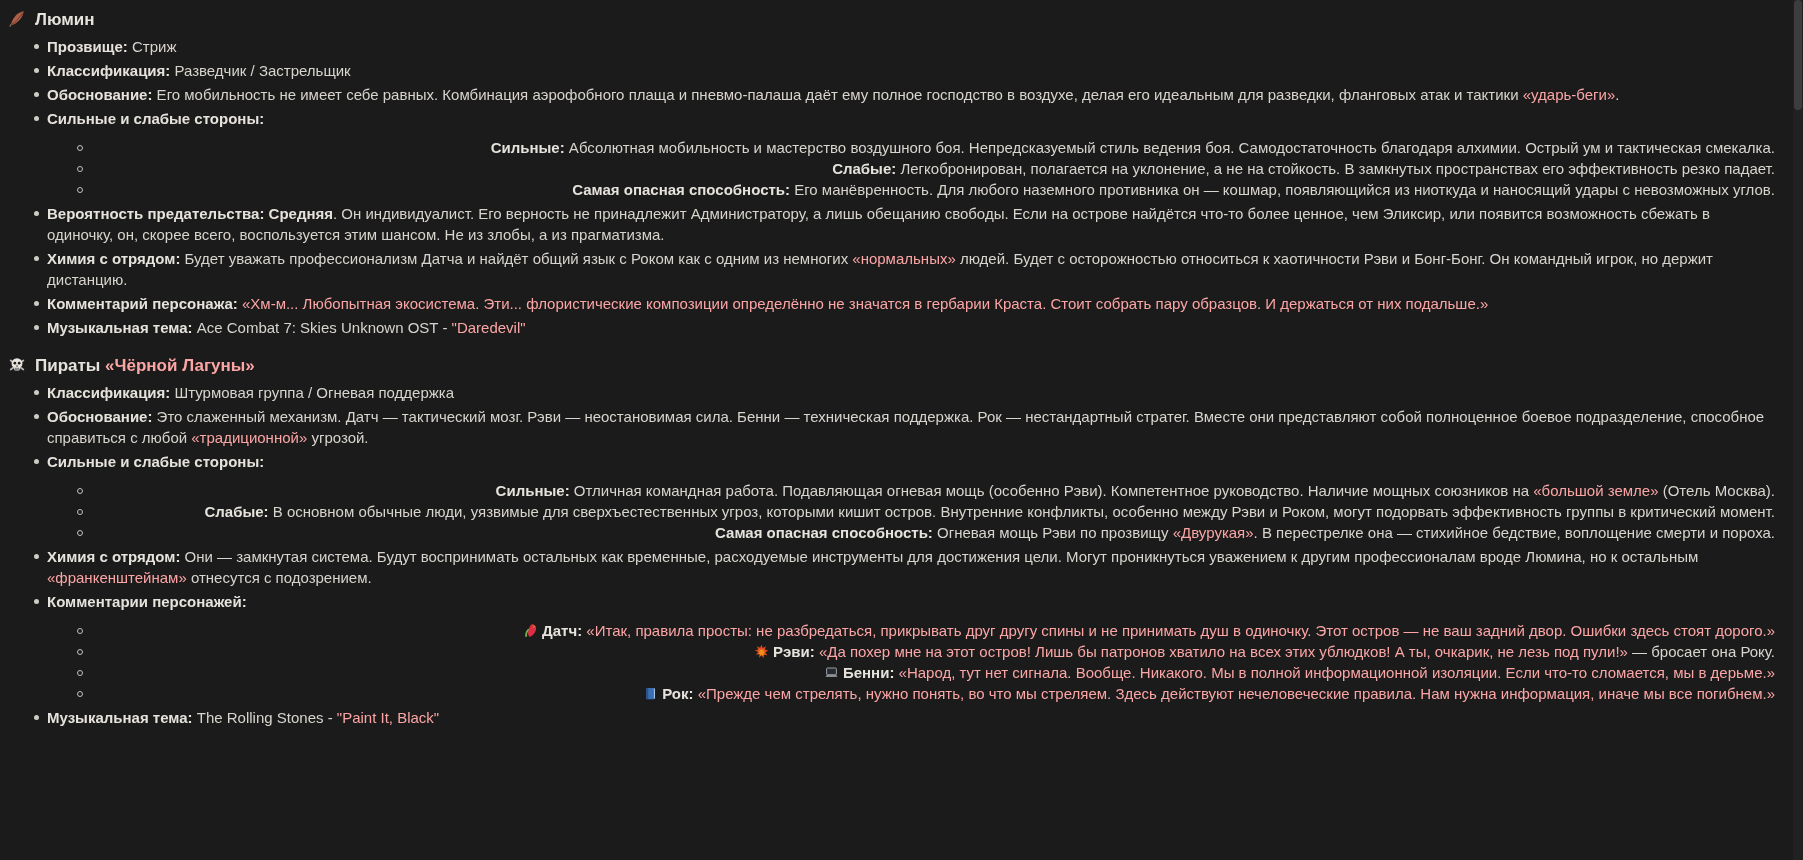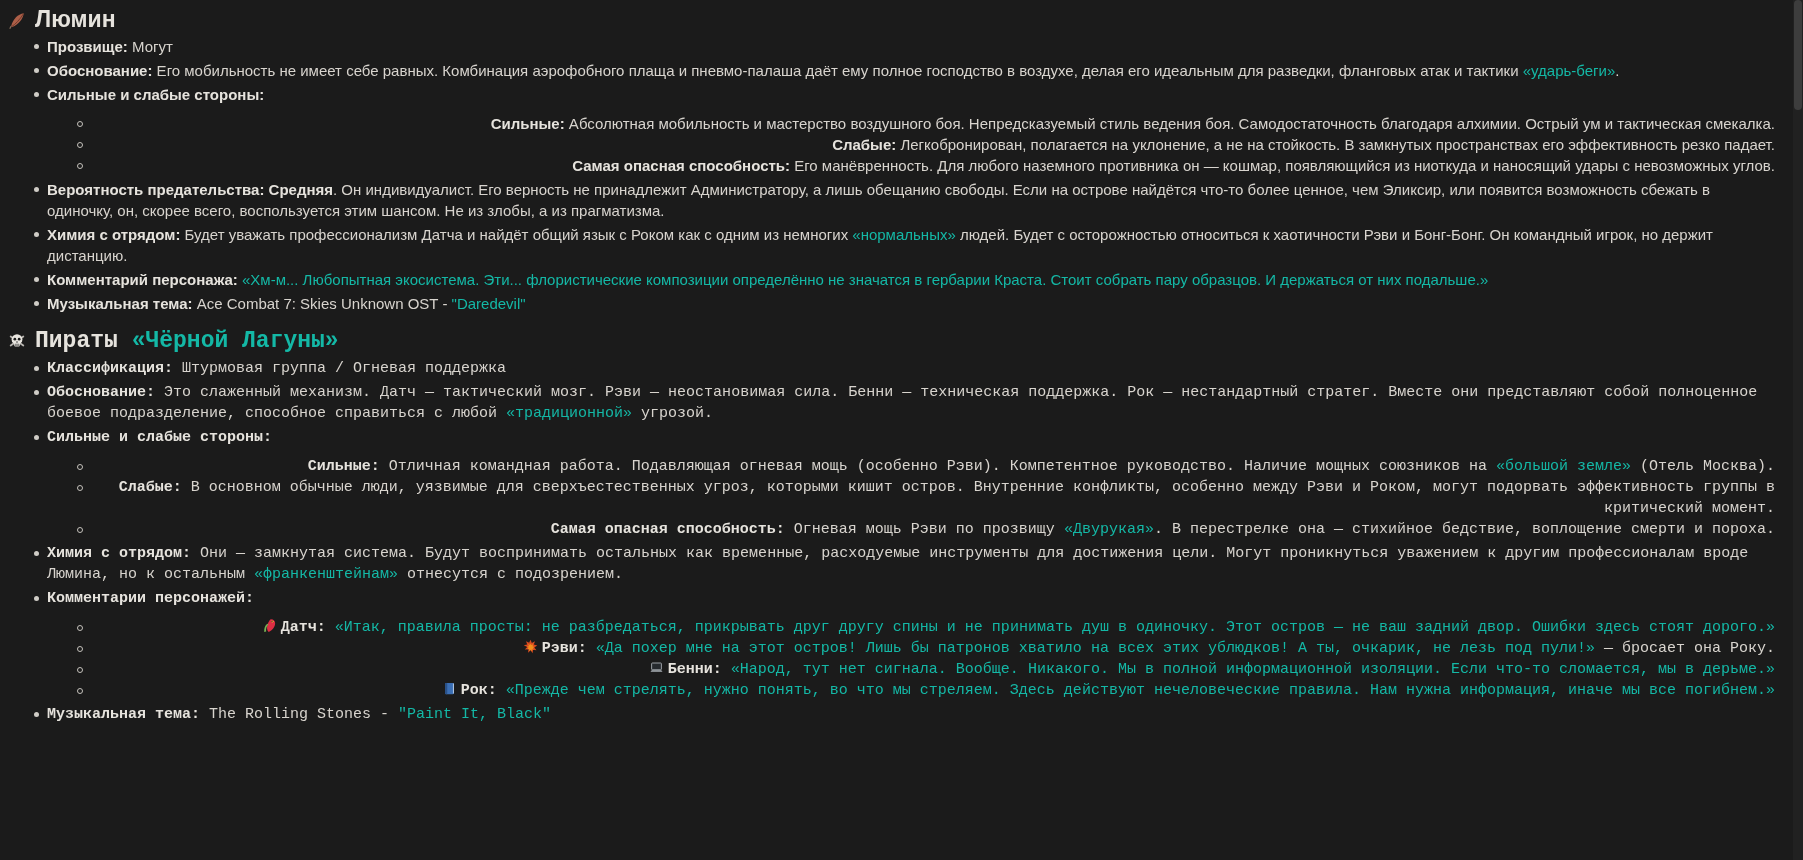--- a/index.html
+++ b/index.html
@@ -3,59 +3,60 @@
 <meta charset="utf-8">
 <style>
   html,body{margin:0;padding:0;}
   body{
     width:1803px;height:860px;overflow:hidden;
     background:#1b1b1b;color:#d8d4ce;
     font-family:"Liberation Sans","DejaVu Sans",sans-serif;
     font-size:15px;line-height:21px;
   }
   .doc{padding:6px 28px 4px 8px;}
-  .sec + .sec{margin-top:16px;font-family:Liberation Mono, monospace;}
+  .sec + .sec{margin-top:16px;}
   h3.sec-title{
-    font-size:23px;line-height:23px;font-weight:bold;color:#e6e3dd;
+    font-size:17px;line-height:23px;font-weight:bold;color:#e6e3dd;
     margin:0 0 5px 0;
   }
   .sec:first-child h3.sec-title{margin-top:2px;}
   .hicon{display:inline-block;vertical-align:-3px;margin-right:9px;line-height:0;}
   ul{list-style:none;margin:0;padding:0 0 0 39px;}
   ul.l1 > li{margin:3px 0;}
   ul.l2{padding-left:43px;margin:8px 0 3px 0;}
   ul.l2 > li{margin:0;text-align:right;}
   li{position:relative;}
   ul.l1 > li::before{
     content:"";position:absolute;left:-13px;top:8px;
     width:5px;height:5px;border-radius:50%;background:#cfccc6;
   }
   ul.l2 > li::before{
     content:"";position:absolute;left:-13px;top:7.5px;
     width:4px;height:4px;border-radius:50%;
     border:1px solid #c4c1bb;background:transparent;
   }
   .b{font-weight:bold;color:#e6e3dd;}
-  .a{color:#14b8a6;}
+  .a{color:#fca5a5;}
   .iicon{display:inline-block;vertical-align:-2px;margin-right:4px;line-height:0;}
   .scrollbar{position:fixed;right:0;top:0;width:10px;height:860px;background:#212121;}
   .scroll-thumb{position:absolute;top:0;right:1px;width:8px;height:110px;border-radius:4px;background:#3d3d3d;}
 </style>
 </head>
 <body>
 
 <div class="doc" id="doc">
     <div class="sec">
       <h3 class="sec-title"><span class="hicon"><svg width="18" height="18" viewBox="0 0 20 20">
             <path d="M17.5 1.5C11 2.5 5.5 8 3.5 15.5l1.2 1.2C12 14 16.5 8 17.5 1.5z" fill="#ad5f48"></path>
             <path d="M17.2 2C13 8.5 8.5 13.5 3.8 16.4" stroke="#70392a" stroke-width="1.1" fill="none"></path>
             <path d="M3.5 15.5L2 18.5" stroke="#8a6f5c" stroke-width="1.3"></path>
           </svg></span><span class="b">Люмин</span></h3>
       <ul class="l1">
-        <li><span class="b">Прозвище:</span><span class=""> Могут</span></li>
+        <li><span class="b">Прозвище:</span><span class=""> Стриж</span></li>
+        <li><span class="b">Классификация:</span><span class=""> Разведчик / Застрельщик</span></li>
         <li><span class="b">Обоснование:</span><span class=""> Его мобильность не имеет себе равных. Комбинация аэрофобного плаща и пневмо-палаша даёт ему полное господство в воздухе, делая его идеальным для разведки, фланговых атак и тактики </span><span class="a">«ударь-беги»</span><span class="">.</span></li>
         <li><span class="b">Сильные и слабые стороны:</span><ul class="l2">
             <li><span class="b">Сильные:</span><span class=""> Абсолютная мобильность и мастерство воздушного боя. Непредсказуемый стиль ведения боя. Самодостаточность благодаря алхимии. Острый ум и тактическая смекалка.</span></li>
             <li><span class="b">Слабые:</span><span class=""> Легкобронирован, полагается на уклонение, а не на стойкость. В замкнутых пространствах его эффективность резко падает.</span></li>
             <li><span class="b">Самая опасная способность:</span><span class=""> Его манёвренность. Для любого наземного противника он — кошмар, появляющийся из ниоткуда и наносящий удары с невозможных углов.</span></li>
           </ul></li>
         <li><span class="b">Вероятность предательства: Средняя</span><span class="">. Он индивидуалист. Его верность не принадлежит Администратору, а лишь обещанию свободы. Если на острове найдётся что-то более ценное, чем Эликсир, или появится возможность сбежать в одиночку, он, скорее всего, воспользуется этим шансом. Не из злобы, а из прагматизма.</span></li>
         <li><span class="b">Химия с отрядом:</span><span class=""> Будет уважать профессионализм Датча и найдёт общий язык с Роком как с одним из немногих </span><span class="a">«нормальных»</span><span class=""> людей. Будет с осторожностью относиться к хаотичности Рэви и Бонг-Бонг. Он командный игрок, но держит дистанцию.</span></li>
         <li><span class="b">Комментарий персонажа:</span><span class=""> </span><span class="a">«Хм-м... Любопытная экосистема. Эти... флористические композиции определённо не значатся в гербарии Краста. Стоит собрать пару образцов. И держаться от них подальше.»</span></li>
         <li><span class="b">Музыкальная тема:</span><span class=""> Ace Combat 7: Skies Unknown OST - </span><span class="a">"Daredevil"</span></li>

